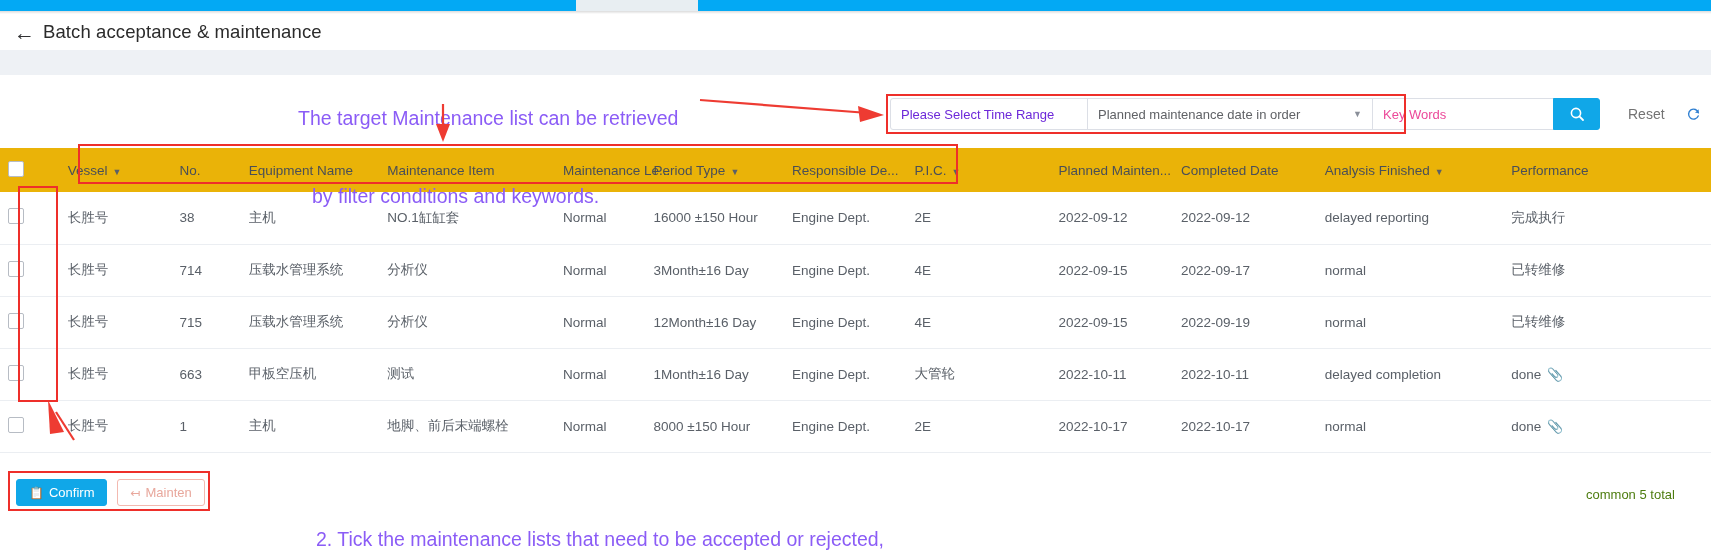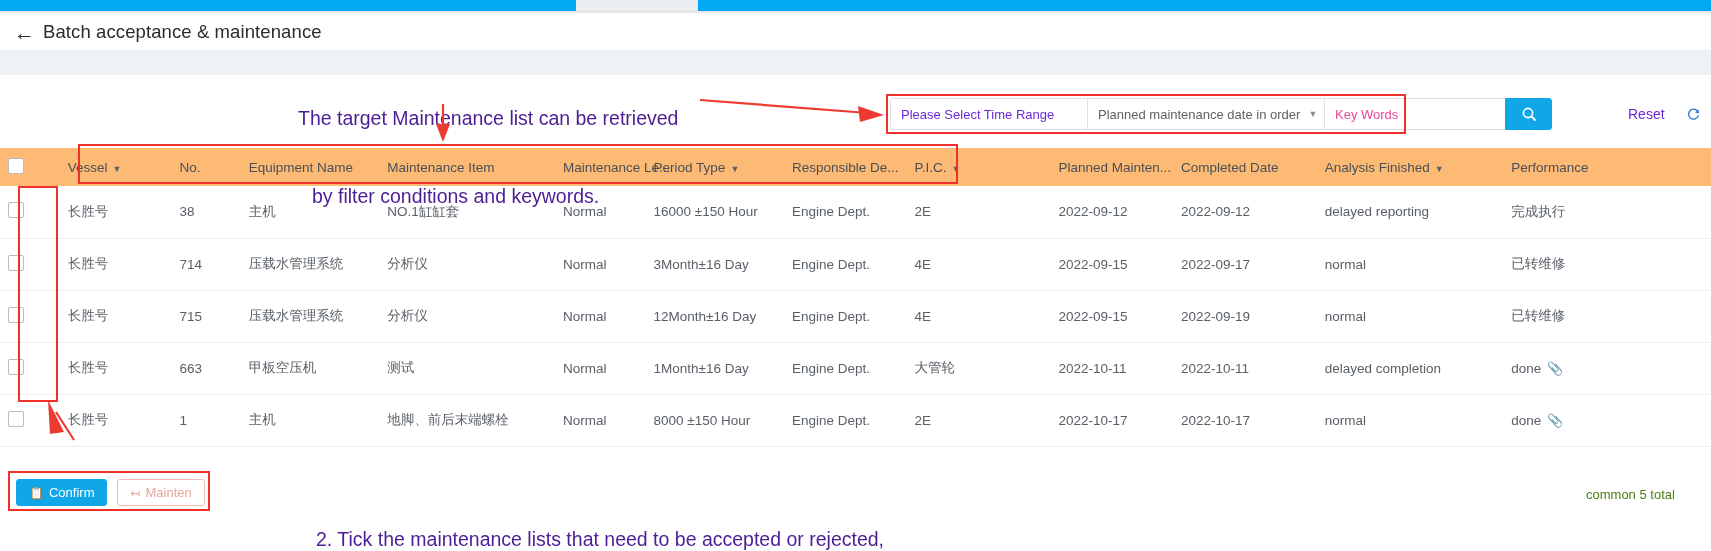--- a/index.html
+++ b/index.html
@@ -51,46 +51,46 @@
     position:absolute; left:890px; top:98px;
     display:flex; align-items:stretch; height:32px;
   }
   .f-field {
     height:32px; border:1px solid #dcdfe6; background:#fff;
     display:flex; align-items:center; padding:0 10px;
     font-size:13px; color:#606266; white-space:nowrap;
   }
   .f-field.placeholder { color:#6d28d9; }
   .f-timerange { width:198px; border-radius:3px 0 0 3px; }
-  .f-select { width:238px; justify-content:space-between; margin-left:-1px; }
+  .f-select { width:286px; justify-content:space-between; margin-left:-1px; }
   .f-select .caret { color:#8a8f99; font-size:9px; margin-left:8px; }
   .f-keywords { width:182px; margin-left:-1px; color:#ec4899; }
   .f-searchbtn {
     width:47px; height:32px; background:#10a7e8; border:1px solid #10a7e8;
     margin-left:-1px; border-radius:0 3px 3px 0;
     display:flex; align-items:center; justify-content:center; cursor:pointer;
   }
   .f-searchbtn svg { display:block; }
   .reset-link {
     position:absolute; left:1628px; top:98px; height:32px;
     display:flex; align-items:center; gap:21px;
-    font-size:14px; color:#6d28d9; cursor:pointer; white-space:nowrap;
+    font-size:14px; color:#737373; cursor:pointer; white-space:nowrap;
   }
 
   
   .hl-filter {
     position:absolute; left:886px; top:94px; width:520px; height:40px;
     border:2.4px solid #ee2f2a; pointer-events:none;
   }
 
   
   .table-wrap { position:absolute; left:0; top:148px; width:1711px; }
   table.tbl { width:1711px; border-collapse:collapse; table-layout:fixed; }
   table.tbl th {
-    background:#fdba74; height:38px; font-weight:normal;
+    background:#eab308; height:44px; font-weight:normal;
     font-size:13.5px; color:#4a4f57; text-align:left; padding:0 8px;
     vertical-align:middle; white-space:nowrap;
   }
   table.tbl td {
     height:52px; font-size:13.5px; color:#5a6068; text-align:left;
     padding:0 8px; border-bottom:1px solid #ebeef2; vertical-align:middle;
     white-space:nowrap;
   }
   table.tbl tr.data-row:first-child td { border-top:none; }
   .sort-caret { color:#5a6068; font-size:9px; margin-left:5px; }
@@ -128,21 +128,21 @@
   .btn-return  { background:#fff; border:1px solid #f3b9b0; color:#e8a79c; }
   .btn-ico { font-size:12px; line-height:1; }
 
   .total-label {
     position:absolute; left:1586px; top:487px;
     font-size:13px; color:#4d7c0f; white-space:nowrap;
   }
 
   
   .anno {
-    position:absolute; color:#4c1d95; font-size:19.5px; line-height:26px;
+    position:absolute; color:#8b5cf6; font-size:19.5px; line-height:26px;
     white-space:pre; pointer-events:none;
   }
   .anno-1 { left:298px; top:53px; text-align:left; }
   .anno-2 { left:316px; top:474px; }
   .arrow-svg { position:absolute; pointer-events:none; }
 </style>
 </head>
 <body>
 
 <div class="app">

